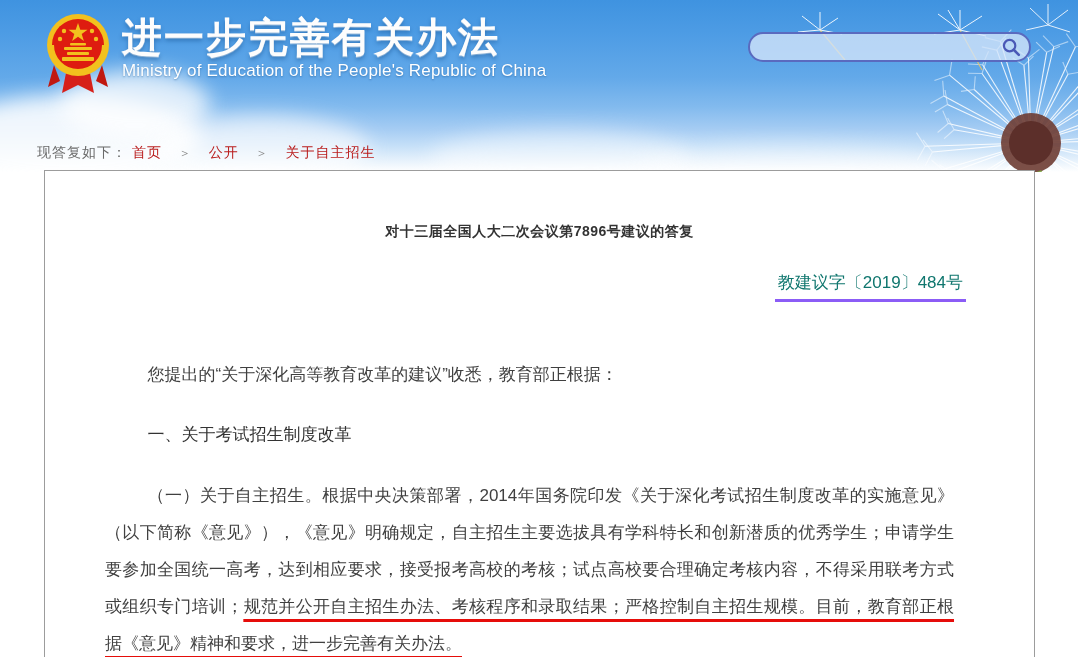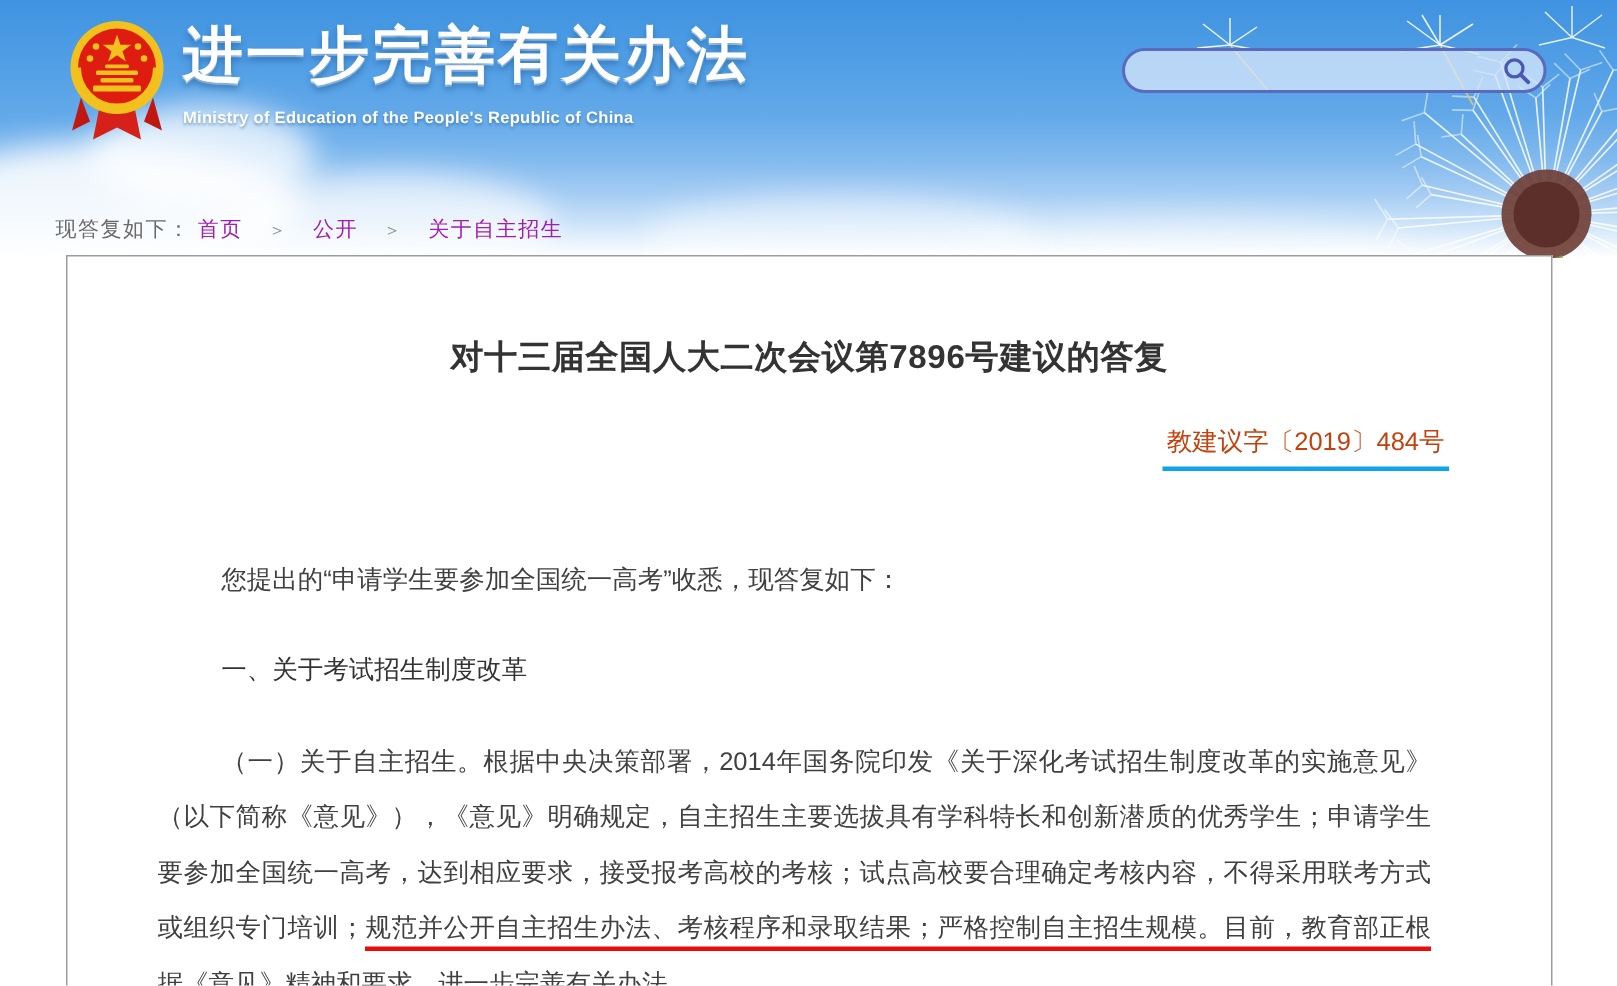--- a/index.html
+++ b/index.html
@@ -31,21 +31,21 @@
   .emblem { position:absolute; left:44px; top:7px; width:68px; height:90px; }
 
   
   .masthead { position:absolute; left:122px; top:13px; cursor:pointer; }
   .site-title {
     font-size:40px; font-weight:bold; color:#fdfdfd; letter-spacing:2px;
     text-shadow:0 3px 4px rgba(15,70,130,.45), 0 1px 0 rgba(255,255,255,.6);
     line-height:48px; white-space:nowrap;
   }
   .site-subtitle {
-    margin-top:12px; font-size:11px; font-weight:bold; color:#ffffff;
+    margin-top:0; font-size:17px; font-weight:normal; color:#ffffff;
     letter-spacing:.2px; text-shadow:0 1px 2px rgba(15,70,130,.45); white-space:nowrap;
   }
 
   
   .search-box {
     position:absolute; left:748px; top:32px; width:283px; height:30px;
     border:2px solid #5a6abf; border-radius:16px;
     background:rgba(213,229,250,.78);
     display:flex; align-items:center;
   }
@@ -58,36 +58,36 @@
 
   
   .dandelion { position:absolute; right:-68px; top:28px; width:230px; height:230px; }
   .seed-sprig { position:absolute; }
 
   
   .breadcrumb {
     position:absolute; left:37px; top:144px; font-size:14px; color:#6a6a6a;
     letter-spacing:1px; z-index:3;
   }
-  .breadcrumb .crumb { color:#a21caf; cursor:pointer; }
+  .breadcrumb .crumb { color:#b91c1c; cursor:pointer; }
   .breadcrumb .sep { color:#8d8d8d; margin:0 12px; font-size:12px; }
 
   
   .doc-box {
     position:absolute; left:44px; top:170px; width:991px; height:540px;
     background:#ffffff; border:1px solid #9c9c9c; z-index:2;
   }
   .doc-title {
     margin-top:52px; text-align:center;
-    font-size:22px; font-weight:bold; color:#333333; letter-spacing:.5px;
+    font-size:14px; font-weight:bold; color:#333333; letter-spacing:.5px;
   }
   .doc-number-row { margin-top:30px; text-align:right; padding-right:68px; }
   .doc-number {
-    display:inline-block; font-size:17px; color:#c2410c;
-    padding:0 3px 5px 3px; border-bottom:3px solid #0ea5e9;text-align:center;
+    display:inline-block; font-size:17px; color:#0f766e;
+    padding:0 3px 5px 3px; border-bottom:3px solid #8b5cf6;text-align:center;
   }
   .doc-body {
     margin-top:54px; padding:0 80px 0 60px;
     font-size:17px; line-height:37px; color:#404040;
     text-align:justify;
   }
   .doc-body p { text-indent:2.5em; }
   .greeting { margin-bottom:23px; }
   .section-heading {
     font-size:17px; font-weight:normal; color:#333333;
@@ -336,17 +336,17 @@
 </div>
 
 <div class="doc-box">
   <div class="doc-title">对十三届全国人大二次会议第7896号建议的答复</div>
 
   <div class="doc-number-row">
     <span class="doc-number">教建议字〔2019〕484号</span>
   </div>
 
   <div class="doc-body">
-    <p class="greeting">您提出的“申请学生要参加全国统一高考”收悉，现答复如下：</p>
+    <p class="greeting">您提出的“关于深化高等教育改革的建议”收悉，教育部正根据：</p>
     <div class="section-heading">一、关于考试招生制度改革</div>
     <p class="para1"><span>（一）关于自主招生。根据中央决策部署，2014年国务院印发《关于深化考试招生制度改革的实施意见》（以下简称《意见》），《意见》明确规定，自主招生主要选拔具有学科特长和创新潜质的优秀学生；申请学生要参加全国统一高考，达到相应要求，接受报考高校的考核；试点高校要合理确定考核内容，不得采用联考方式或组织专门培训；</span><span class="red-underline">规范并公开自主招生办法、考核程序和录取结果；严格控制自主招生规模。目前，教育部正根据《意见》精神和要求，进一步完善有关办法。</span></p>
   </div>
 </div>
 
 </body></html>

